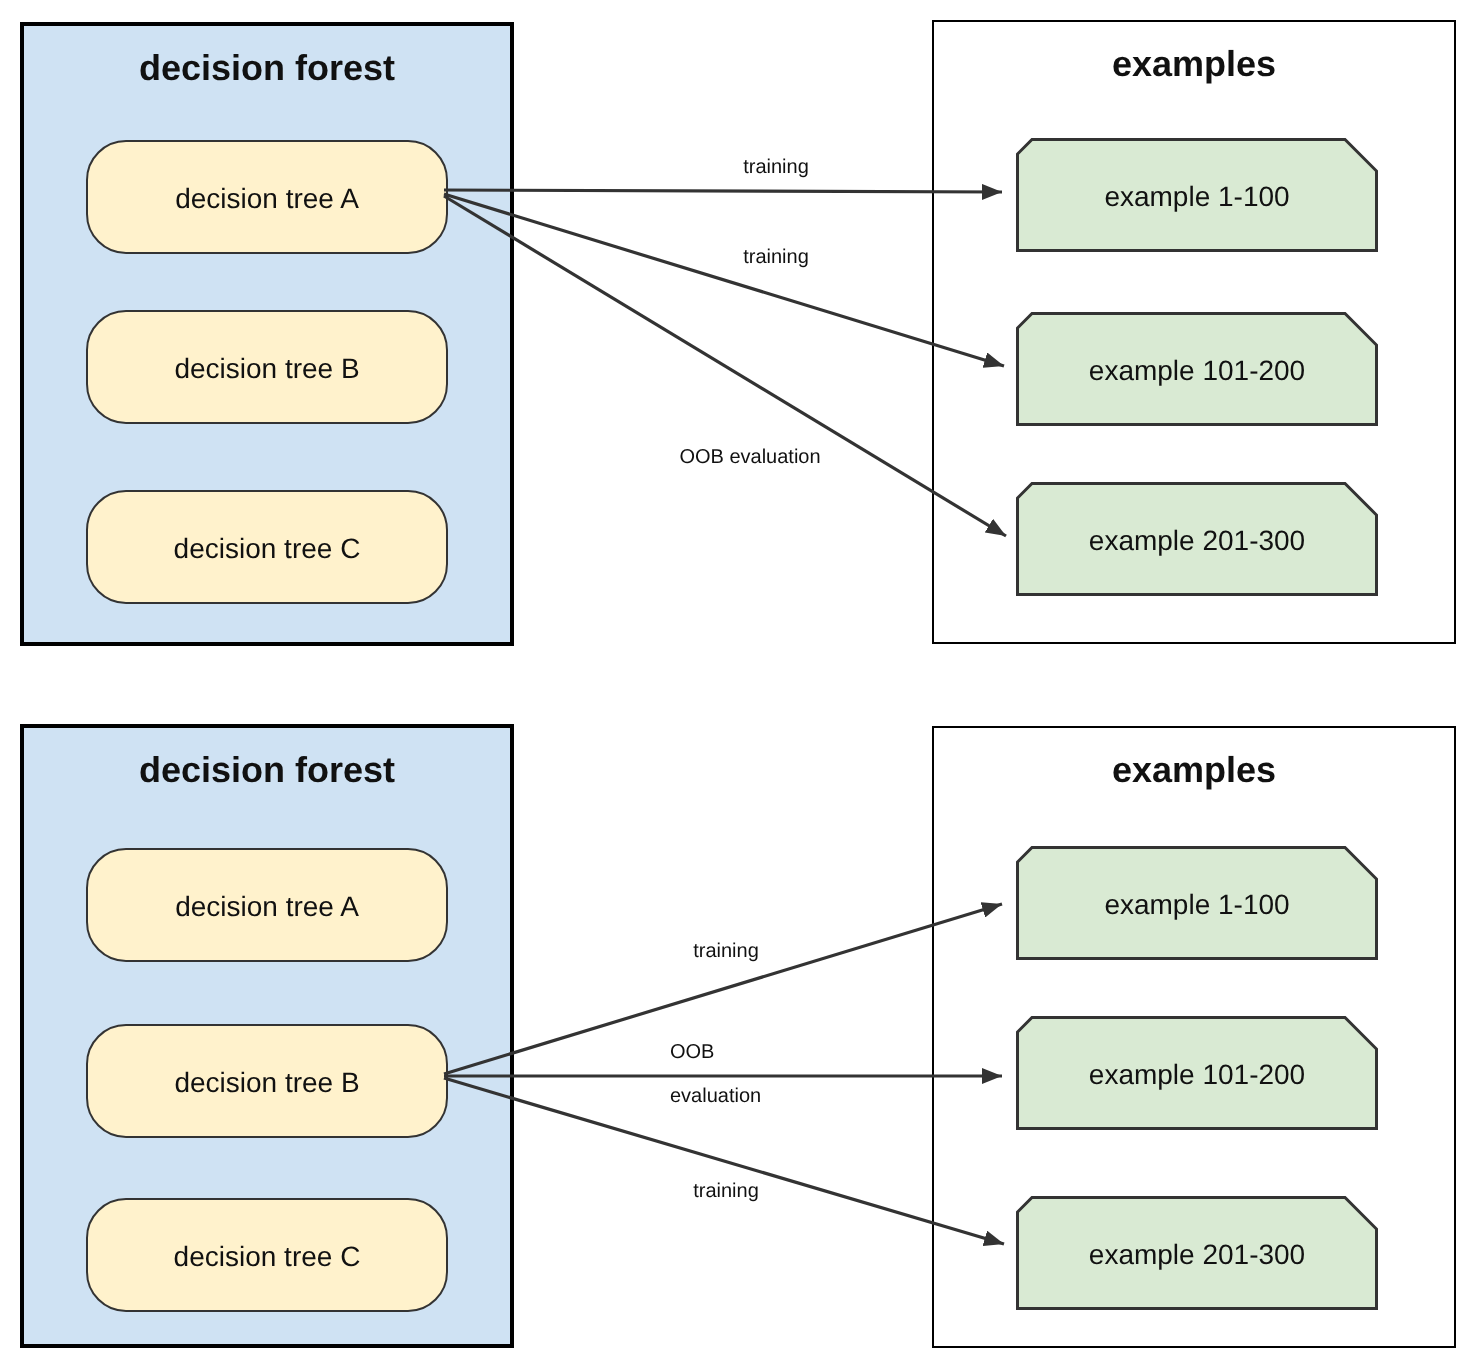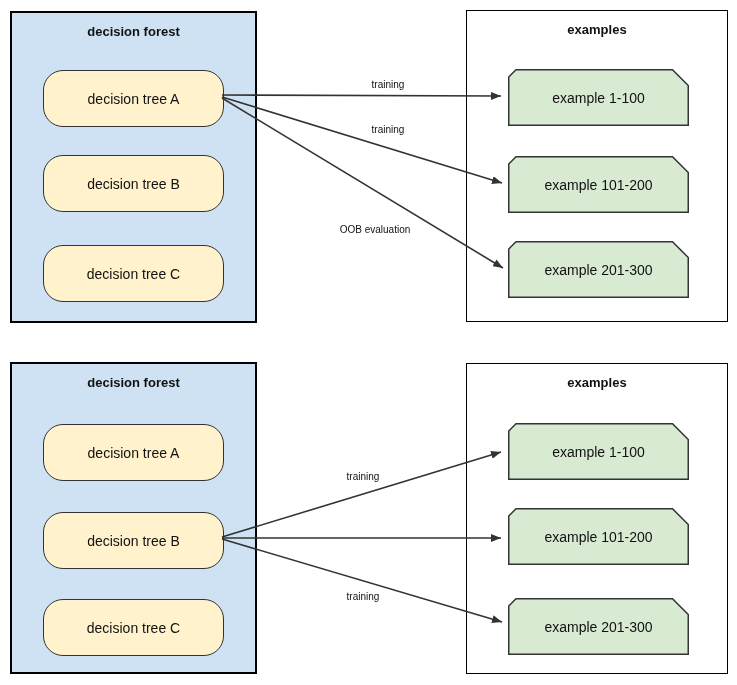--- a/index.html
+++ b/index.html
@@ -27,21 +27,21 @@
     background: var(--forest-fill);
     border: 2px solid var(--outer-border);
   }
   .examples-box {
     background: var(--examples-box-fill);
     border: 1.5px solid var(--outer-border);
   }
   .box-title {
     position: absolute; top: 11px; left: 0; right: 0;
     text-align: center;
-    font-weight: bold; font-size: 13px;
+    font-weight: bold; font-size: 18px;
   }
   .tree-node {
     position: absolute; left: 31px; width: 181px; height: 57px;
     background: var(--tree-fill);
     border: 1.5px solid var(--border);
     border-radius: 20px;
     display: flex; align-items: center; justify-content: center;
   }
   .tree-node span, .card-label { font-size: 14px; }
   .example-card { position: absolute; left: 41px; width: 181px; height: 57px; }
@@ -159,15 +159,17 @@
     <line x1="222" y1="537" x2="501" y2="452" marker-end="url(#ah)"></line>
     <line x1="222" y1="538" x2="501" y2="538" marker-end="url(#ah)"></line>
     <line x1="222" y1="539" x2="502" y2="622" marker-end="url(#ah)"></line>
   </svg>
 
   <div class="arrow-label" style="left:388px; top:84px;">training</div>
   <div class="arrow-label" style="left:388px; top:129px;">training</div>
   <div class="arrow-label" style="left:375px; top:229px;">OOB evaluation</div>
 
   <div class="arrow-label" style="left:363px; top:476px;">training</div>
+  <div class="arrow-label block" style="left:335px; top:516px;">OOB
+evaluation</div>
   <div class="arrow-label" style="left:363px; top:596px;">training</div>
 
 </div>
 
 </body></html>

